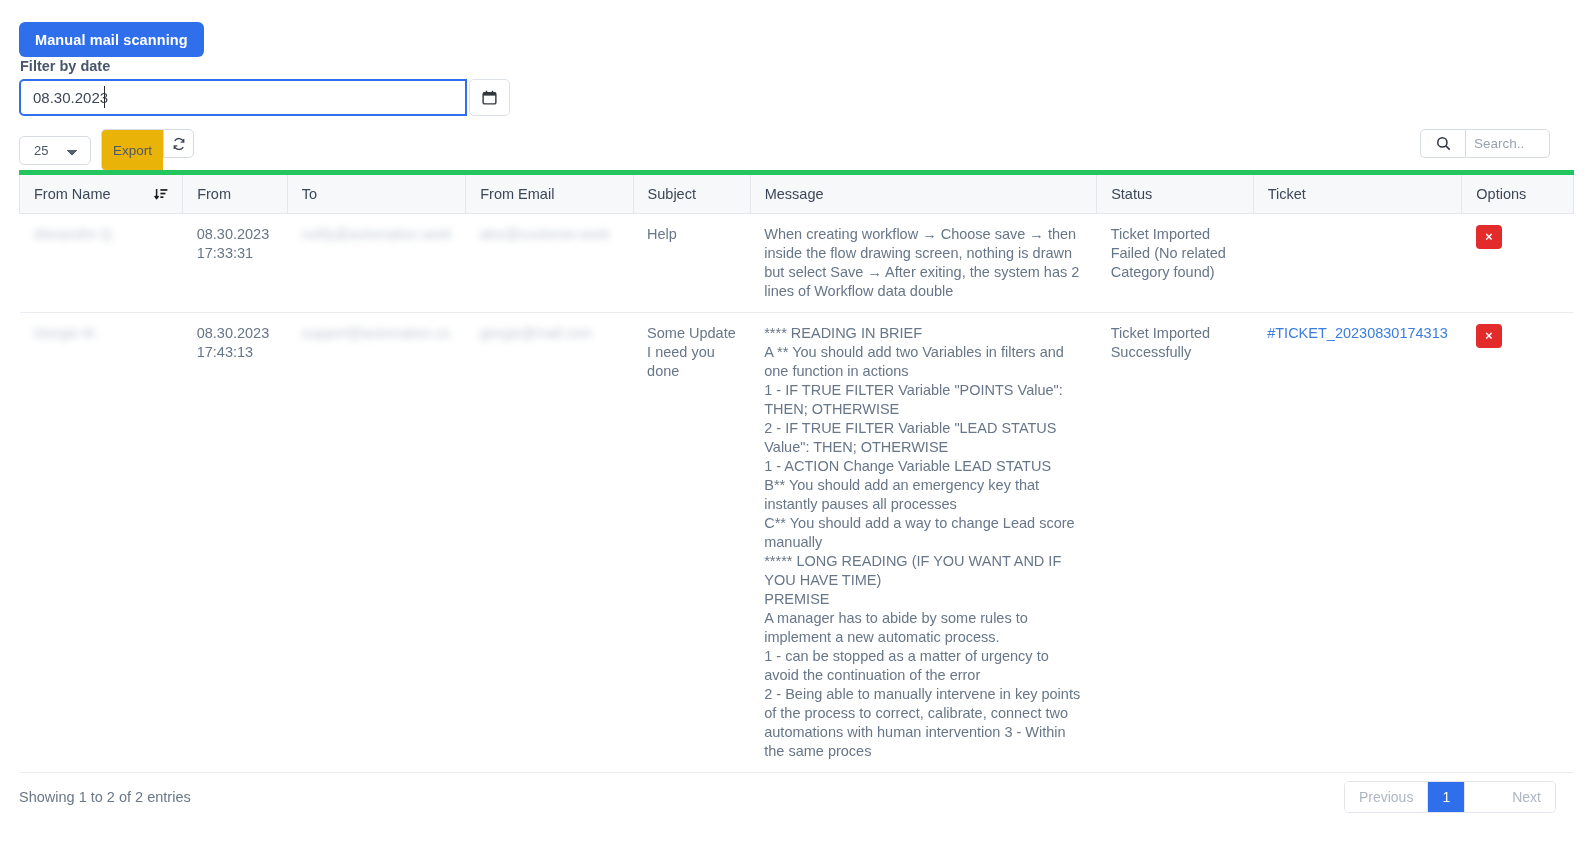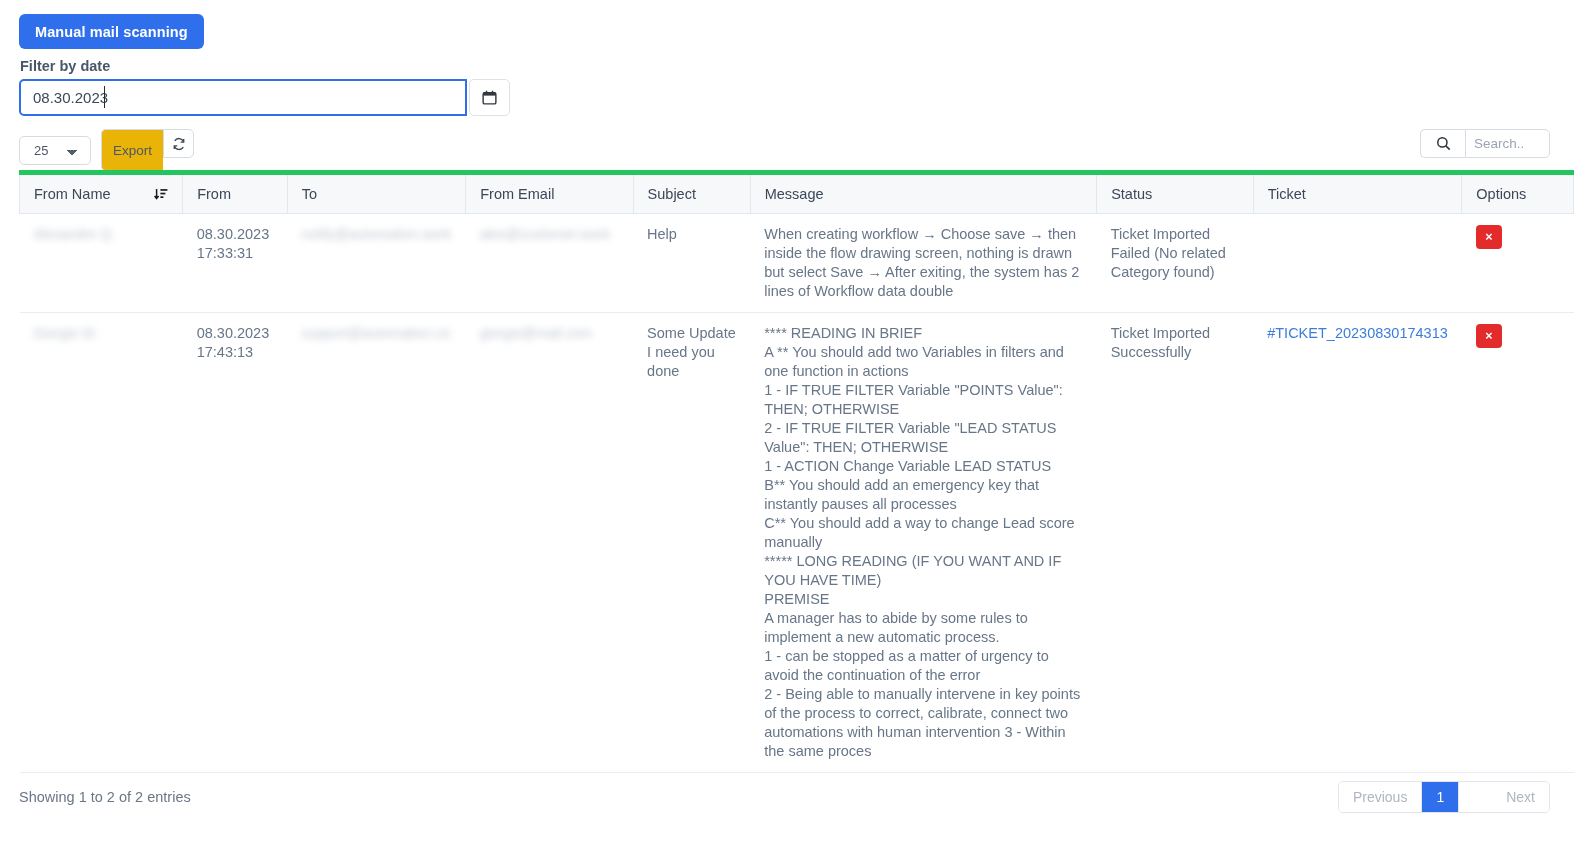--- a/index.html
+++ b/index.html
@@ -7,21 +7,21 @@
     margin: 0; padding: 0;
     width: 1595px; height: 853px;
     background: #ffffff;
     font-family: "Liberation Sans", sans-serif;
     -webkit-font-smoothing: antialiased;
   }
   .page { position: relative; width: 1595px; height: 853px; overflow: hidden; }
 
   
   .scan-btn {
-    position: absolute; left: 19px; top: 14px;
+    position: absolute; left: 19px; top: 22px;
     height: 35px; padding: 0 16px;
     background: #2f6feb; color: #fff;
     border: none; border-radius: 6px;
     font-size: 14.5px; font-weight: bold;
     font-family: "Liberation Sans", sans-serif;
     cursor: pointer; letter-spacing: .1px;
   }
 
   .filter-label {
     position: absolute; left: 20px; top: 58px;
@@ -154,21 +154,21 @@
     cursor: pointer; line-height: 1;
     display: flex; align-items: center; justify-content: center;
   }
 
   
   .showing {
     position: absolute; left: 19px; top: 789px;
     font-size: 14.5px; color: #6a7787;
   }
   .pager {
-    position: absolute; right: 45px; top: 781px;
+    position: absolute; right: 39px; top: 781px;
     display: flex; height: 32px;
     border: 1px solid #e1e5eb; border-radius: 5px; overflow: hidden;
   }
   .pg {
     padding: 0 14px; display: flex; align-items: center;
     font-size: 14px; color: #aeb6c2; background: #fff; cursor: pointer;
     border-right: 1px solid #e1e5eb;
   }
   .pg:last-child { border-right: none; padding-left: 47px; }
   .pg.active { background: #2f6feb; color: #fff; font-weight: normal; }

